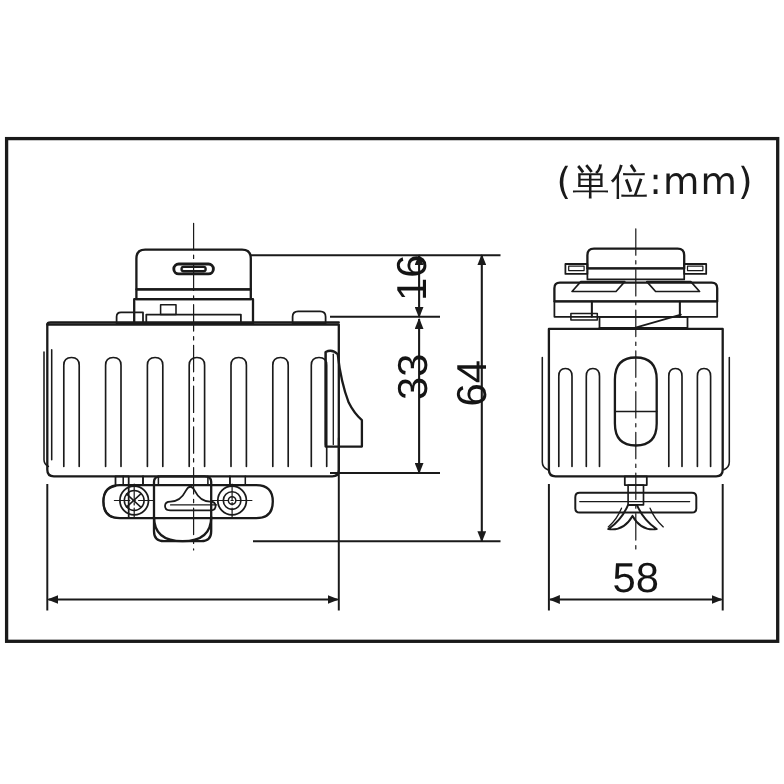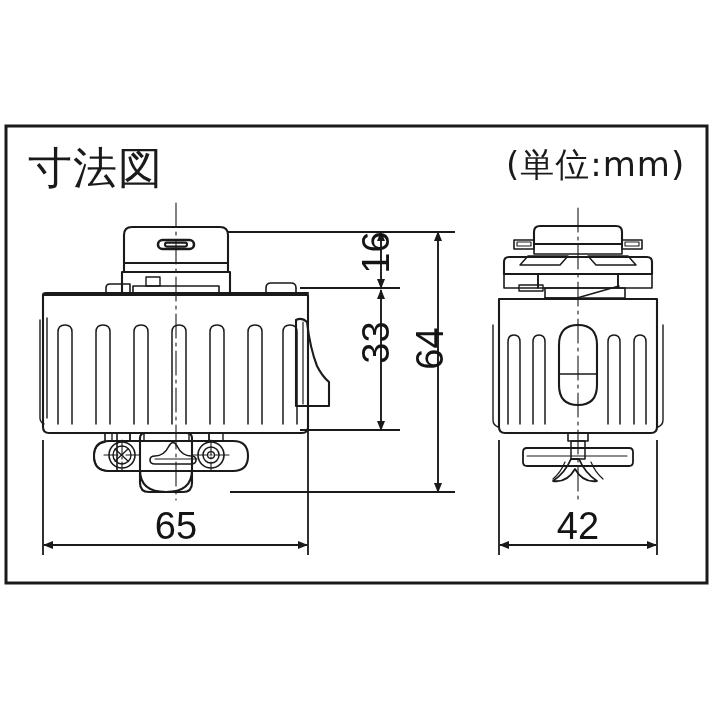--- a/index.html
+++ b/index.html
@@ -242,27 +242,25 @@
       </g>
     </g>
 
     <g stroke="#1a1a1a" fill="none">
       <line x1="499" y1="440" x2="499" y2="555" stroke-width="1.8"></line>
       <line x1="657" y1="440" x2="657" y2="555" stroke-width="1.8"></line>
       <line x1="500" y1="545" x2="656" y2="545" stroke-width="1.9" marker-start="url(#arrTail)" marker-end="url(#arrHead)"></line>
     </g>
   </svg>
 
-  <div class="ttl" id="title-text">寸法図</div>
 
   <div class="ttl" id="unit-text">(単位:mm)</div>
 
   <div class="dimnum rot" style="left:346px; top:231px; width:60px; text-align:center;">16</div>
 
   <div class="dimnum rot" style="left:339px; top:321px; width:75px; text-align:center;">33</div>
 
   <div class="dimnum rot" style="left:393px; top:327px; width:75px; text-align:center;">64</div>
 
-  <div class="dimnum" style="left:139px; top:505px; width:74px; text-align:center;">65</div>
-
-  <div class="dimnum" style="left:541px; top:505px; width:74px; text-align:center;">42</div>
+
+  <div class="dimnum" style="left:541px; top:505px; width:74px; text-align:center;">58</div>
 
 </div>
 
 </body></html>

